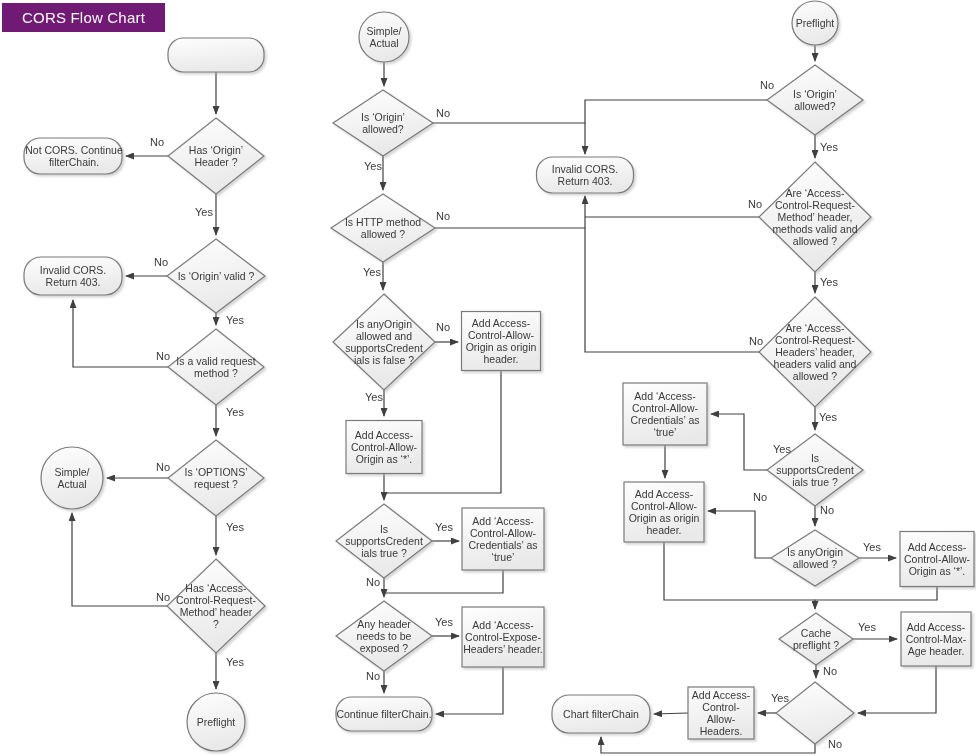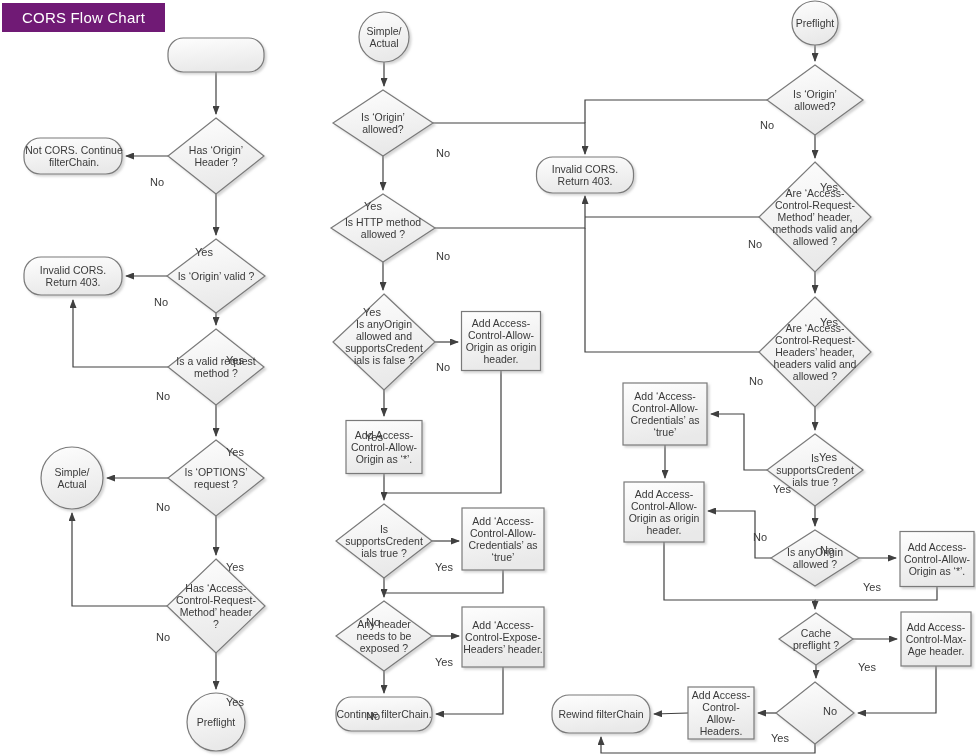--- a/index.html
+++ b/index.html
@@ -2,21 +2,21 @@
 <html><head>
 <meta charset="utf-8">
 <style>
   html,body{margin:0;padding:0;background:#ffffff;}
   body{width:976px;height:756px;font-family:"Liberation Sans",sans-serif;}
   .stage{position:relative;width:976px;height:756px;background:#ffffff;overflow:hidden;}
   #flow-svg{position:absolute;left:0;top:0;}
   #node-layer{position:absolute;left:0;top:0;width:976px;height:756px;pointer-events:none;}
   .node{position:absolute;display:flex;align-items:center;justify-content:center;text-align:center;}
   .node-label{white-space:pre-line;font-size:10.5px;line-height:1.16;color:#3a3a3a;}
-  .edge-label{position:absolute;transform:translate(-50%,-50%);font-size:11px;color:#3a3a3a;margin-top:40px;}
+  .edge-label{position:absolute;transform:translate(-50%,-50%);font-size:11px;color:#3a3a3a;}
   .title{position:absolute;left:2px;top:3px;background:#701a75;color:#ffffff;
          font-size:15px;padding:6px 20px;letter-spacing:.2px;}
 </style>
 </head>
 <body>
 
 <div class="stage">
   <svg id="flow-svg" width="976" height="756">
       <defs>
         <linearGradient id="ng" x1="0" y1="0" x2="0.25" y2="1">
@@ -263,21 +263,21 @@
 Control-Max-
 Age header.</span>
       </div>
       <div class="node" style="left: 688px; top: 687px; width: 66px; height: 52px;">
         <span class="node-label">Add Access-
 Control-
 Allow-
 Headers.</span>
       </div>
       <div class="node" style="left: 552px; top: 695px; width: 98px; height: 38px;">
-        <span class="node-label">Rewind filterChain</span>
+        <span class="node-label">Chart filterChain</span>
       </div>
       <div class="edge-label" style="left: 157px; top: 142px;">No</div>
       <div class="edge-label" style="left: 204px; top: 212px;">Yes</div>
       <div class="edge-label" style="left: 161px; top: 262px;">No</div>
       <div class="edge-label" style="left: 235px; top: 320px;">Yes</div>
       <div class="edge-label" style="left: 163px; top: 356px;">No</div>
       <div class="edge-label" style="left: 235px; top: 412px;">Yes</div>
       <div class="edge-label" style="left: 163px; top: 467px;">No</div>
       <div class="edge-label" style="left: 235px; top: 527px;">Yes</div>
       <div class="edge-label" style="left: 163px; top: 597px;">No</div>

